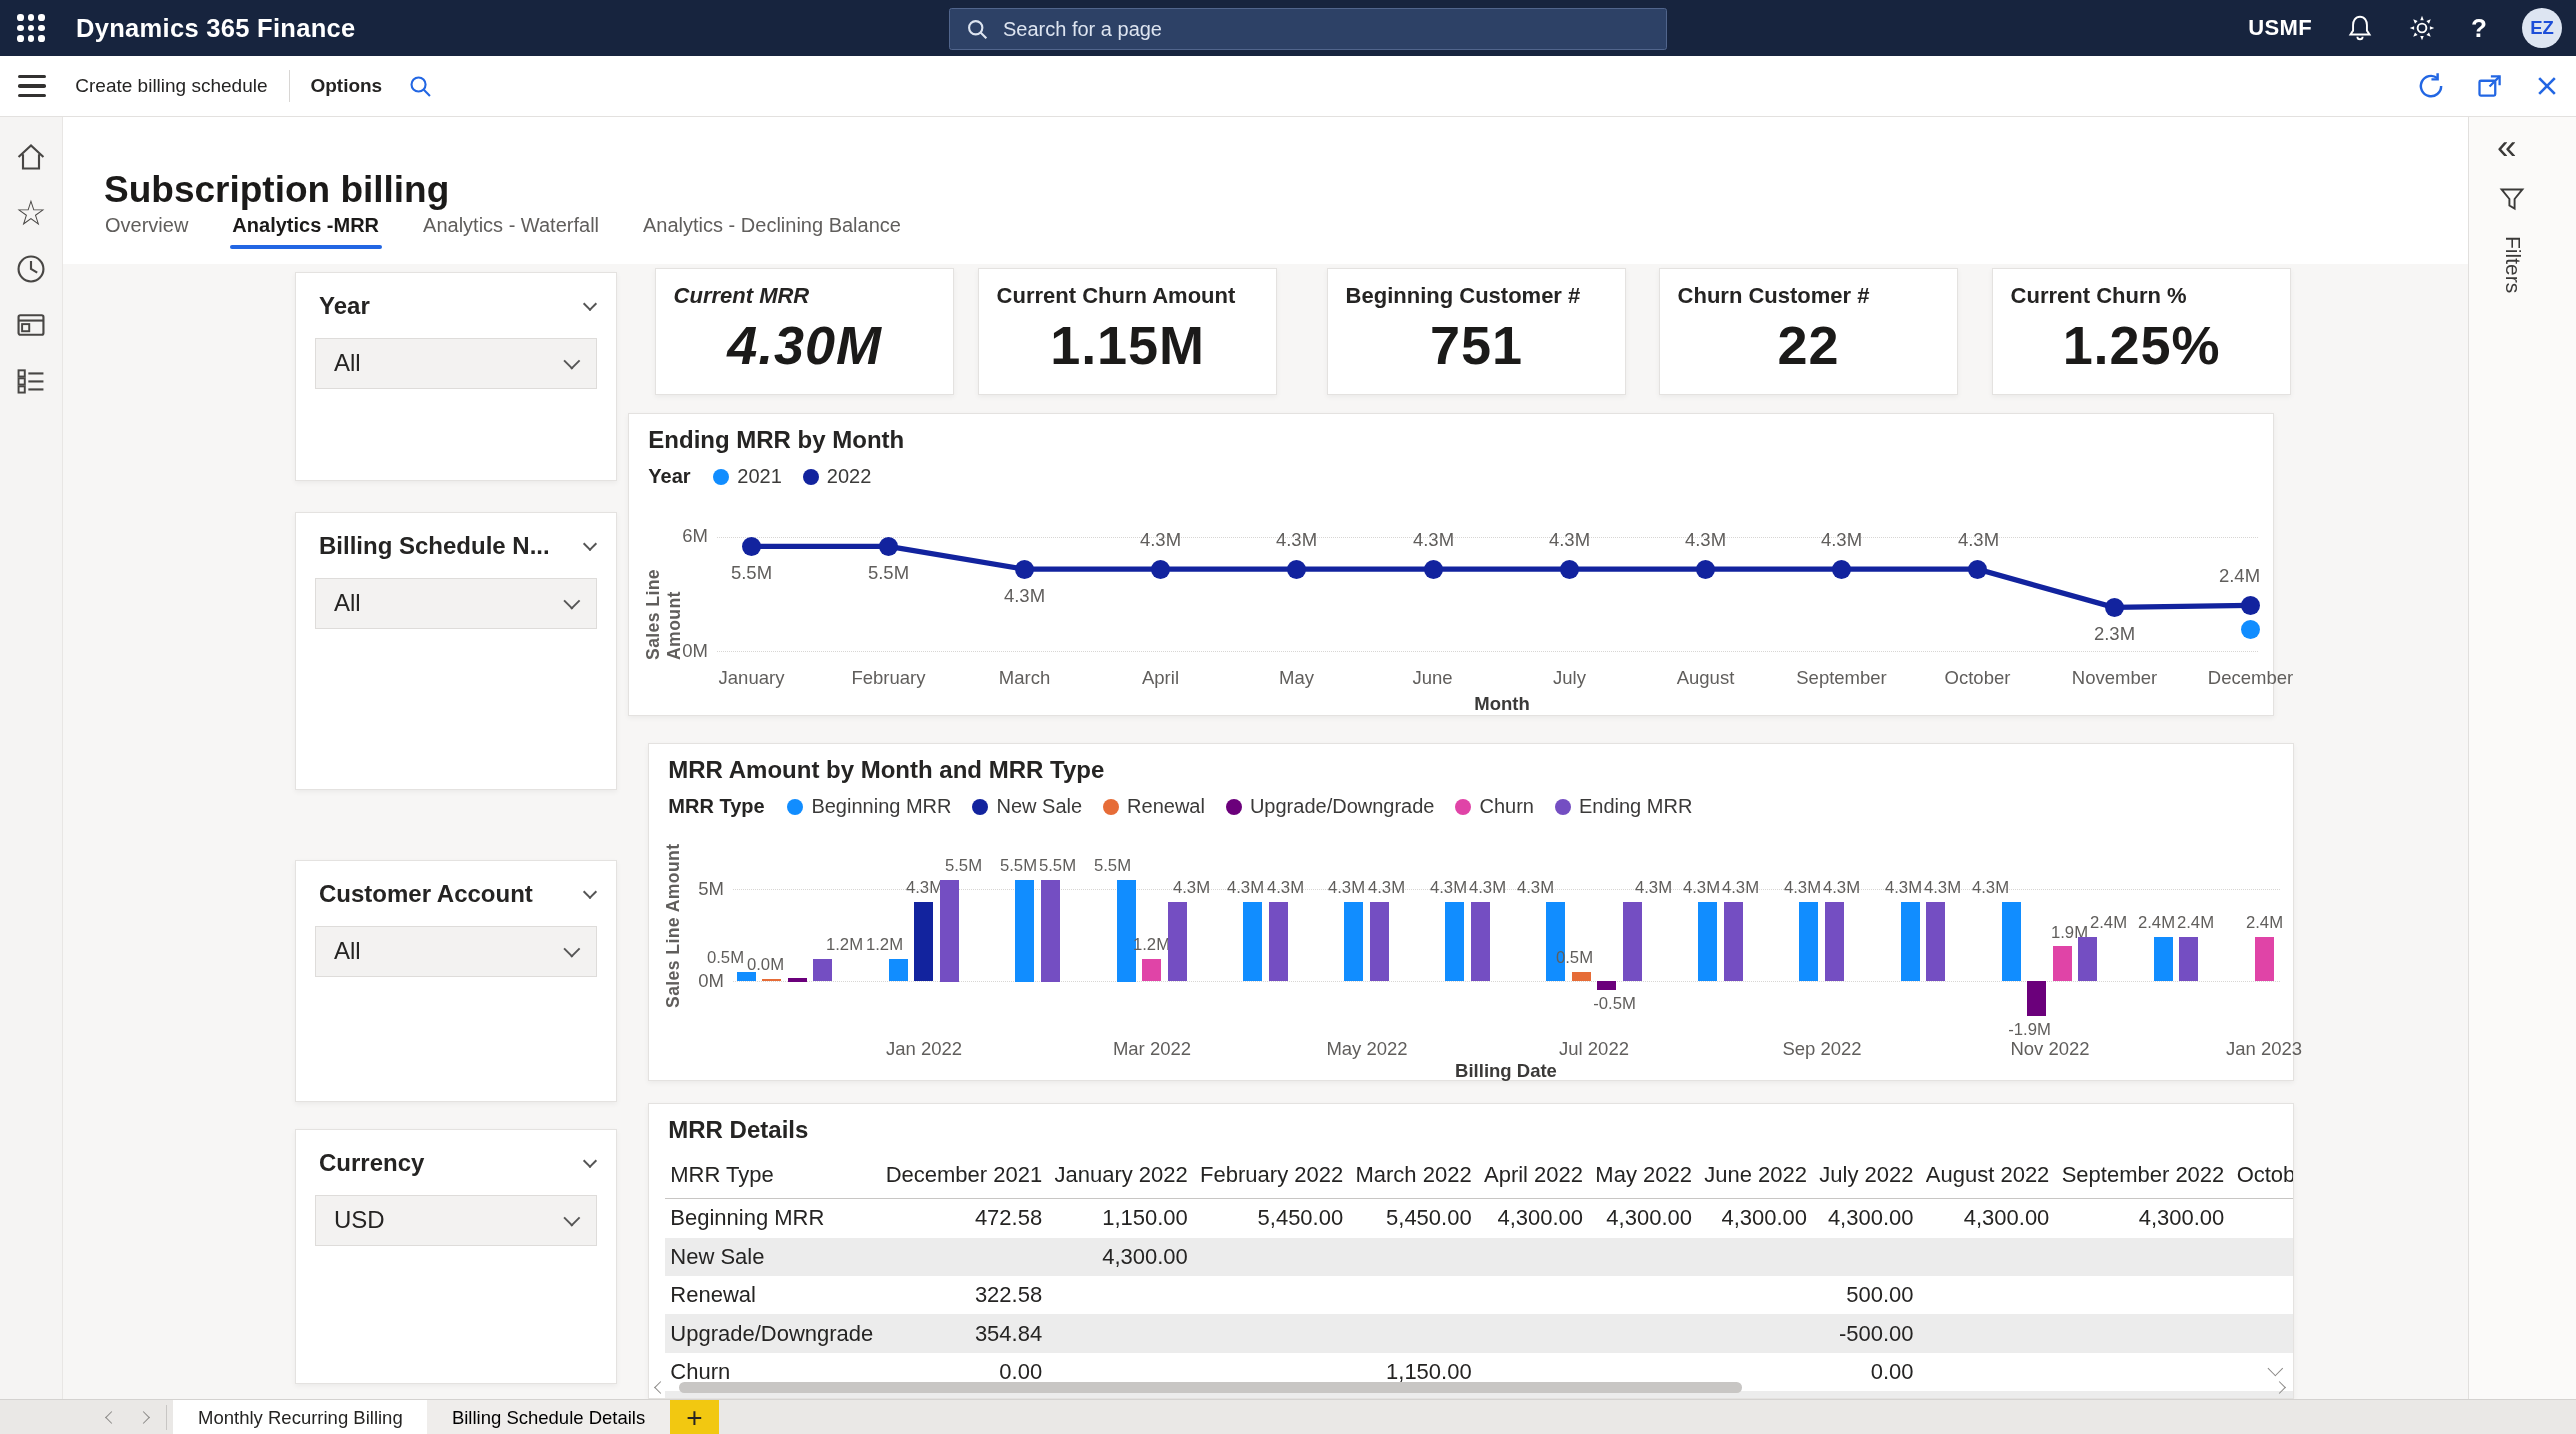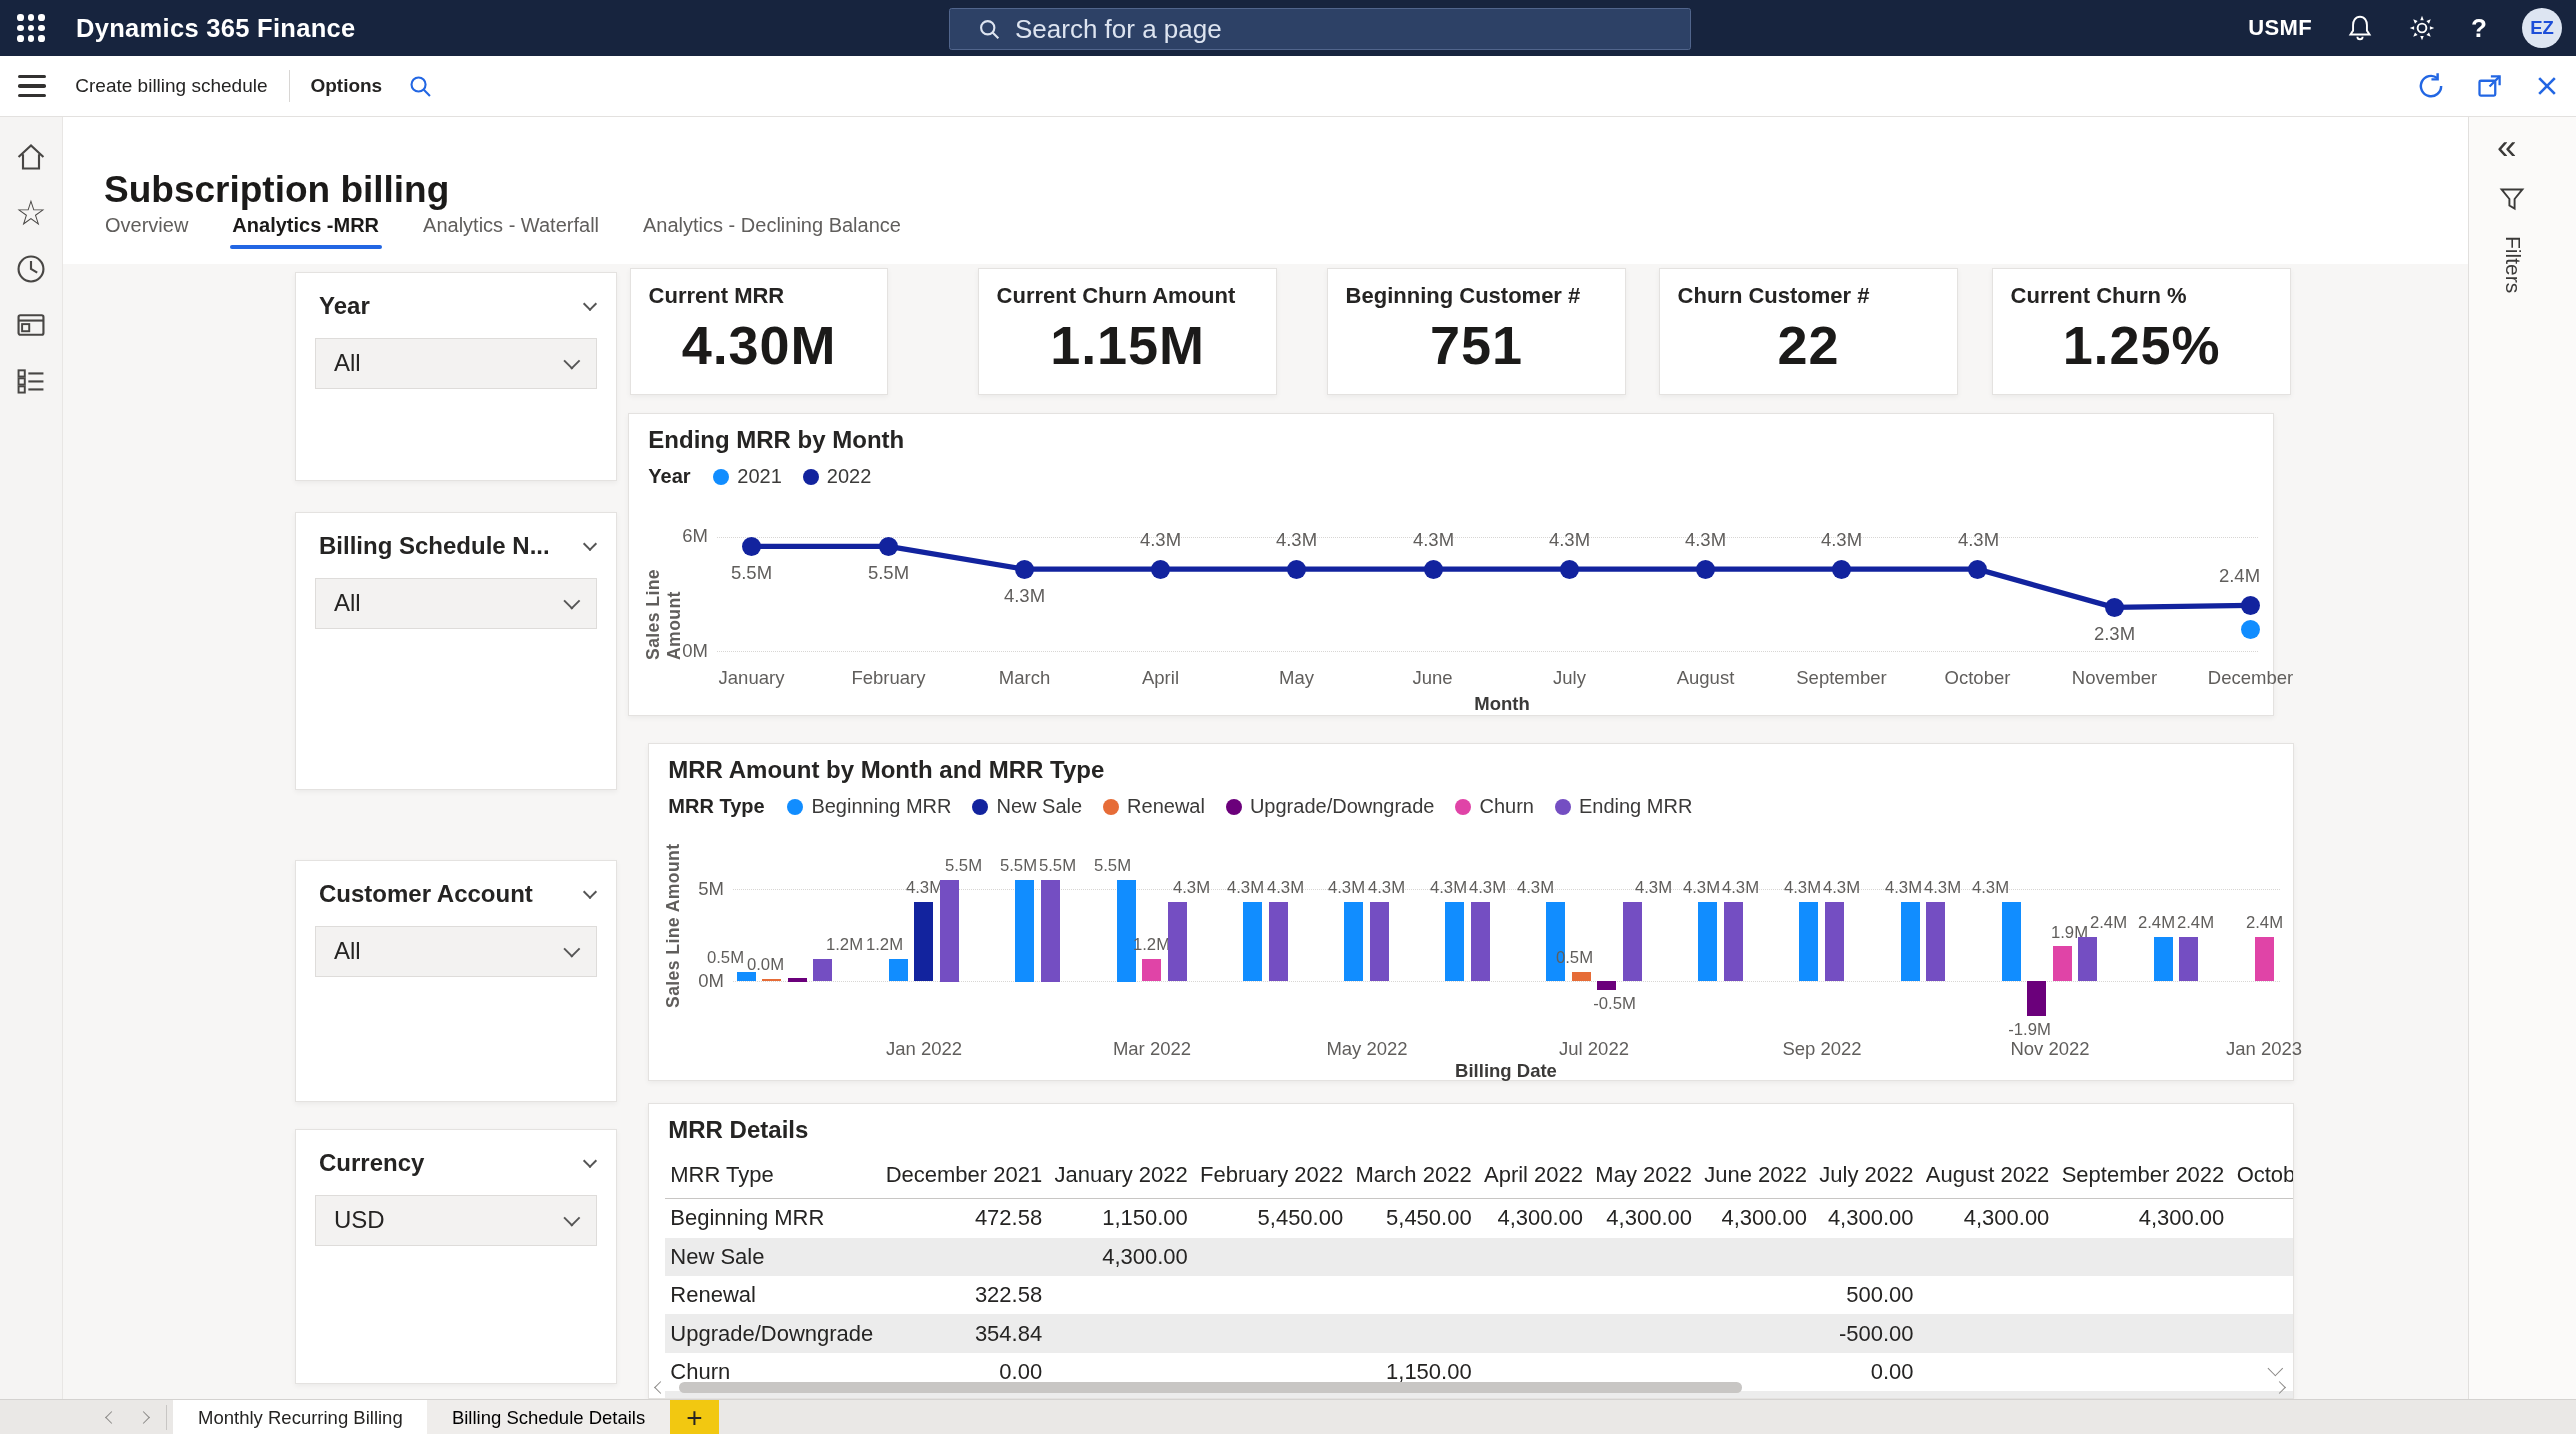--- a/index.html
+++ b/index.html
@@ -5,21 +5,21 @@
   html,body{margin:0;padding:0;background:#fff}
   .screen{position:relative;width:2576px;height:1434px;background:#fff;overflow:hidden;
           font-family:"Liberation Sans",sans-serif;color:#252423}
 
   
   .topbar{position:absolute;left:0;top:0;width:100%;height:56px;background:#17243E;color:#fff;display:flex;align-items:center;z-index:30}
   .waffle{width:62px;height:56px;display:flex;align-items:center;justify-content:center}
   .waffle-grid{display:grid;grid-template-columns:repeat(3,6.2px);grid-gap:4.4px}
   .waffle-grid span{width:6.2px;height:6.2px;background:#fff;border-radius:50%}
   .app-title{font-size:25.5px;font-weight:bold;margin-left:14px;letter-spacing:0.3px}
-  .searchbox{position:absolute;left:949px;top:8px;width:684px;height:40px;background:#2D4166;border:0.9px solid #516förhål;border:0.9px solid #51658C;border-radius:2.6px;display:flex;align-items:center;gap:14px;padding:0 28px;color:#DDE4F0;font-size:26px}
+  .searchbox{position:absolute;left:949px;top:8px;width:684px;height:40px;background:#2D4166;border:0.9px solid #516förhål;border:0.9px solid #51658C;border-radius:2.6px;display:flex;align-items:center;gap:14px;padding:0 16px;color:#DDE4F0;font-size:20px}
   .top-right{position:absolute;right:14px;top:0;height:56px;display:flex;align-items:center;gap:35px}
   .company{font-size:22px;font-weight:bold;letter-spacing:0.4px}
   .tb-icon{display:flex;align-items:center;justify-content:center;color:#fff}
   .help-q{font-size:26px;font-weight:bold}
   .avatar{width:40px;height:40px;border-radius:50%;background:#DDE5F2;color:#1d4ed8;font-size:18.5px;font-weight:bold;display:flex;align-items:center;justify-content:center}
 
   
   .cmdbar{position:absolute;left:0;top:56px;width:100%;height:60px;background:#fff;border-bottom:0.9px solid #E3E1DF;display:flex;align-items:center;z-index:25}
   .hamburger{width:63px;height:60px;display:flex;flex-direction:column;align-items:center;justify-content:center;gap:6.2px}
   .hamburger span{width:28px;height:3.1px;background:#323130;border-radius:1.8px}
@@ -287,21 +287,21 @@
     <div class="pcard" style="left: 295px; top: 1129px; width: 322px; height: 255px;">
       <div class="slicer-title-row">
         <div class="slicer-title">Currency</div>
         <span class="chev chev-sm"></span>
       </div>
       <div class="slicer-select">
         <span>USD</span>
         <span class="chev"></span>
       </div>
     </div>
-    <div class="pcard" style="left: 630px; top: 268px; width: 258px; height: 127px;">
+    <div class="pcard" style="left: 655px; top: 268px; width: 299px; height: 127px; font-style: italic;">
       <div class="kpi-label">Current MRR</div>
       <div class="kpi-value">4.30M</div>
     </div>
     <div class="pcard" style="left: 978px; top: 268px; width: 299px; height: 127px;">
       <div class="kpi-label">Current Churn Amount</div>
       <div class="kpi-value">1.15M</div>
     </div>
     <div class="pcard" style="left: 1327px; top: 268px; width: 299px; height: 127px;">
       <div class="kpi-label">Beginning Customer #</div>
       <div class="kpi-value">751</div>

